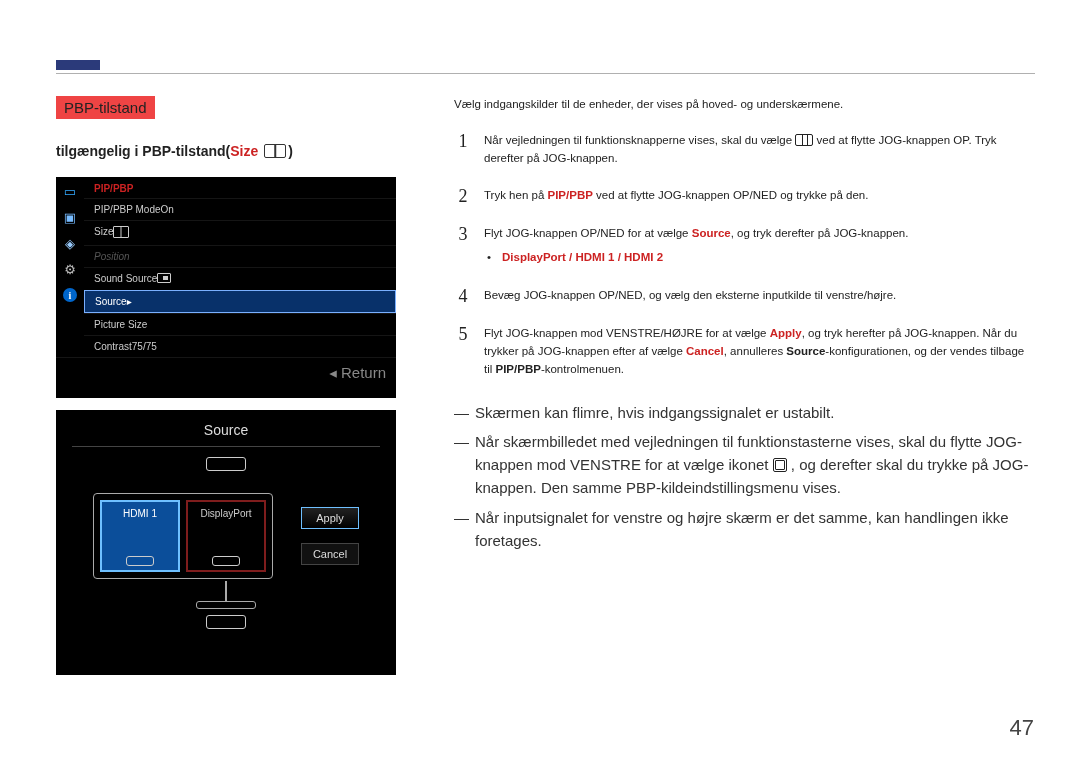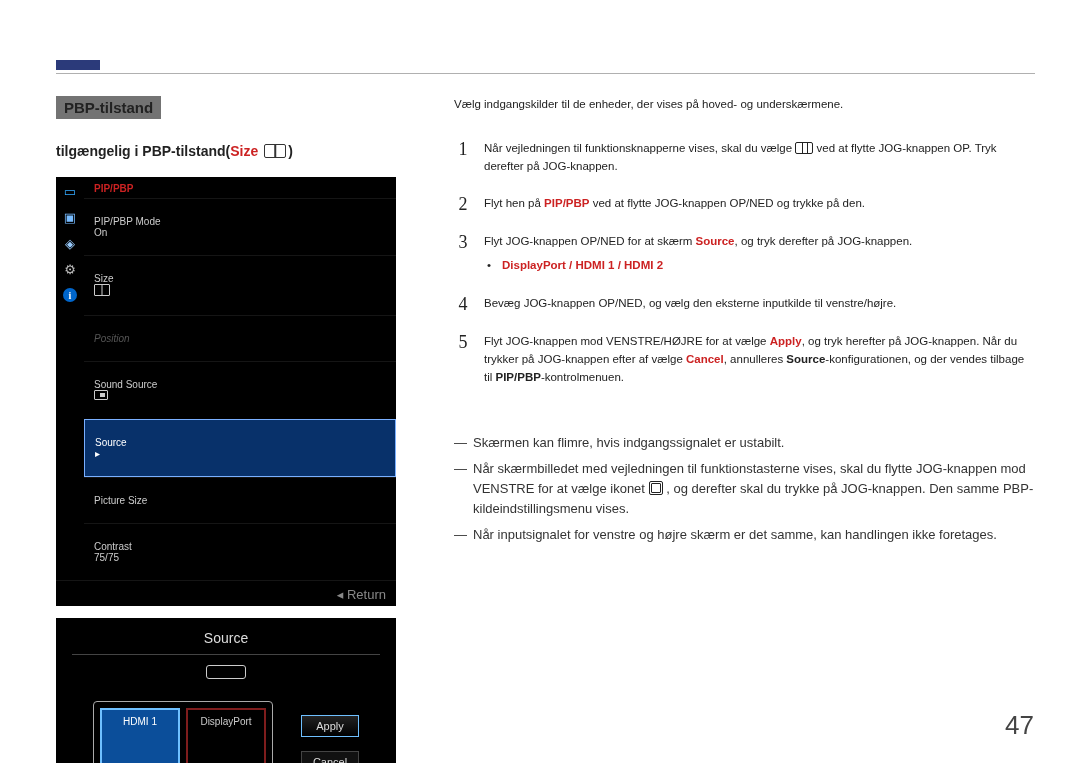--- a/index.html
+++ b/index.html
@@ -25,23 +25,23 @@
     background:#b0b0b0;
   }
 
   .left-col {
     position:absolute;
     left:56px; top:96px; width:350px;
   }
 
   .hilite {
     display:inline-block;
-    background:#737373;
+    background:#ef4444;
     color:#222;
-    font-weight:bold;
+    font-weight:normal;
     font-size:15px;
     padding:3px 8px;
   }
 
   .sub-h {
     margin-top:24px;
     font-weight:bold;
     font-size:14px;
     color:#222;
   }
@@ -92,40 +92,39 @@
 
   .osd1 .menu {
     flex:1 1 auto;
     padding:0;
   }
   .osd1 .menu .head {
     color:#c22; font-weight:bold; padding:6px 10px 4px;
   }
   .osd1 .menu .row {
     display:flex; justify-content:flex-start;
-    padding:17px 10px;
+    padding:5px 10px;
     border-top:1px solid #151515;
     color:#ccc;
-    flex-direction:column;
   }
   .osd1 .menu .row.dim { color:#555;font-style:italic; }
   .osd1 .menu .row.sel {
     background:#08316a;
     color:#fff;
     border:1px solid #7ab0ff;
   }
   .osd1 .menu .row .val { color:#ccc; }
   .osd1 .menu .row.sel .val { color:#fff; }
   .osd1 .side {
     width:95px; padding:6px 8px;
     font-size:9px; color:#ccc;
     border-left:1px solid #111;
   }
   .osd1 .ret {
-    text-align:right; color:#888; font-size:13px; padding:6px 10px 4px;
+    text-align:right; color:#888; font-size:15px; padding:6px 10px 16px;
     border-top:1px solid #151515;
   }
   .sq {
     display:inline-block; width:16px; height:12px; border:1px solid #ccc; position:relative; border-radius:1px;
   }
   .sq::after { content:""; position:absolute; left:50%; top:0; bottom:0; width:1px; background:#ccc; transform:translateX(-50%);}
   .sq.small { width:14px; height:10px; }
   .sq.small::after { left:auto; right:2px; top:2px; bottom:auto; width:5px; height:4px; background:#ccc; transform:none;}
 
   
@@ -193,21 +192,21 @@
   .left-note::before { content:"― "; }
 
   
   .right-col {
     position:absolute;
     left:454px; right:46px; top:96px;
     font-size:11.5px;
     line-height:1.55;
     color:#222;
   }
-  .right-col .intro { margin-bottom:16px; }
+  .right-col .intro { margin-bottom:8px; }
   .steps { list-style:none; }
   .steps li {
     display:flex; gap:12px;
     padding:10px 0;
   }
   .steps .num {
     font-family:"Times New Roman",serif;
     font-size:18px; font-weight:normal; line-height:1;
     width:18px; flex:0 0 18px;
     text-align:center; color:#222;
@@ -237,29 +236,29 @@
     border:1.2px solid #222; border-radius:1px;
   }
 
   .bullet-sub {
     margin:6px 0 0 0;
   }
   .bullet-sub .row { display:flex; gap:8px; margin-top:2px; }
   .bullet-sub .dot { width:10px; text-align:center; }
 
   .notes {
-    margin-top:36px; font-size:13px; color:#333;
+    margin-top:12px; font-size:15px; color:#333;
   }
   .notes .n { display:flex; gap:6px; margin-bottom:6px; }
   .notes .n::before { content:"―"; color:#333; flex:0 0 auto; }
 
   .pagenum {
     position:absolute;
     right:46px; bottom:22px;
-    font-size:26px; color:#444;
+    font-size:22px; color:#444;
   }
 </style>
 </head>
 <body>
 
 <div class="top-bar"></div>
 <div class="top-rule"></div>
 
 <div class="left-col">
   <span class="hilite">PBP-tilstand</span>
@@ -355,27 +354,27 @@
   <ol class="steps">
     <li>
       <span class="num">1</span>
       <span class="body">
         <span>Når vejledningen til funktionsknapperne vises, skal du vælge </span><span class="ic-inline grid"></span><span> ved at flytte JOG-knappen OP. Tryk derefter på JOG-knappen.</span>
       </span>
     </li>
     <li>
       <span class="num">2</span>
       <span class="body">
-        <span>Flyt hen på </span><span class="red">PIP/PBP</span><span> ved at flytte JOG-knappen OP/NED og trykke på den.</span>
+        <span>Tryk hen på </span><span class="red">PIP/PBP</span><span> ved at flytte JOG-knappen OP/NED og trykke på den.</span>
       </span>
     </li>
     <li>
       <span class="num">3</span>
       <span class="body">
-        <span>Flyt JOG-knappen OP/NED for at skærm </span><span class="red">Source</span><span>, og tryk derefter på JOG-knappen.</span>
+        <span>Flyt JOG-knappen OP/NED for at vælge </span><span class="red">Source</span><span>, og tryk derefter på JOG-knappen.</span>
         <div class="bullet-sub">
           <div class="row">
               <span class="dot">•</span>
               <span class="red">DisplayPort / HDMI 1 / HDMI 2</span>
             </div>
         </div>
       </span>
     </li>
     <li>
       <span class="num">4</span>

